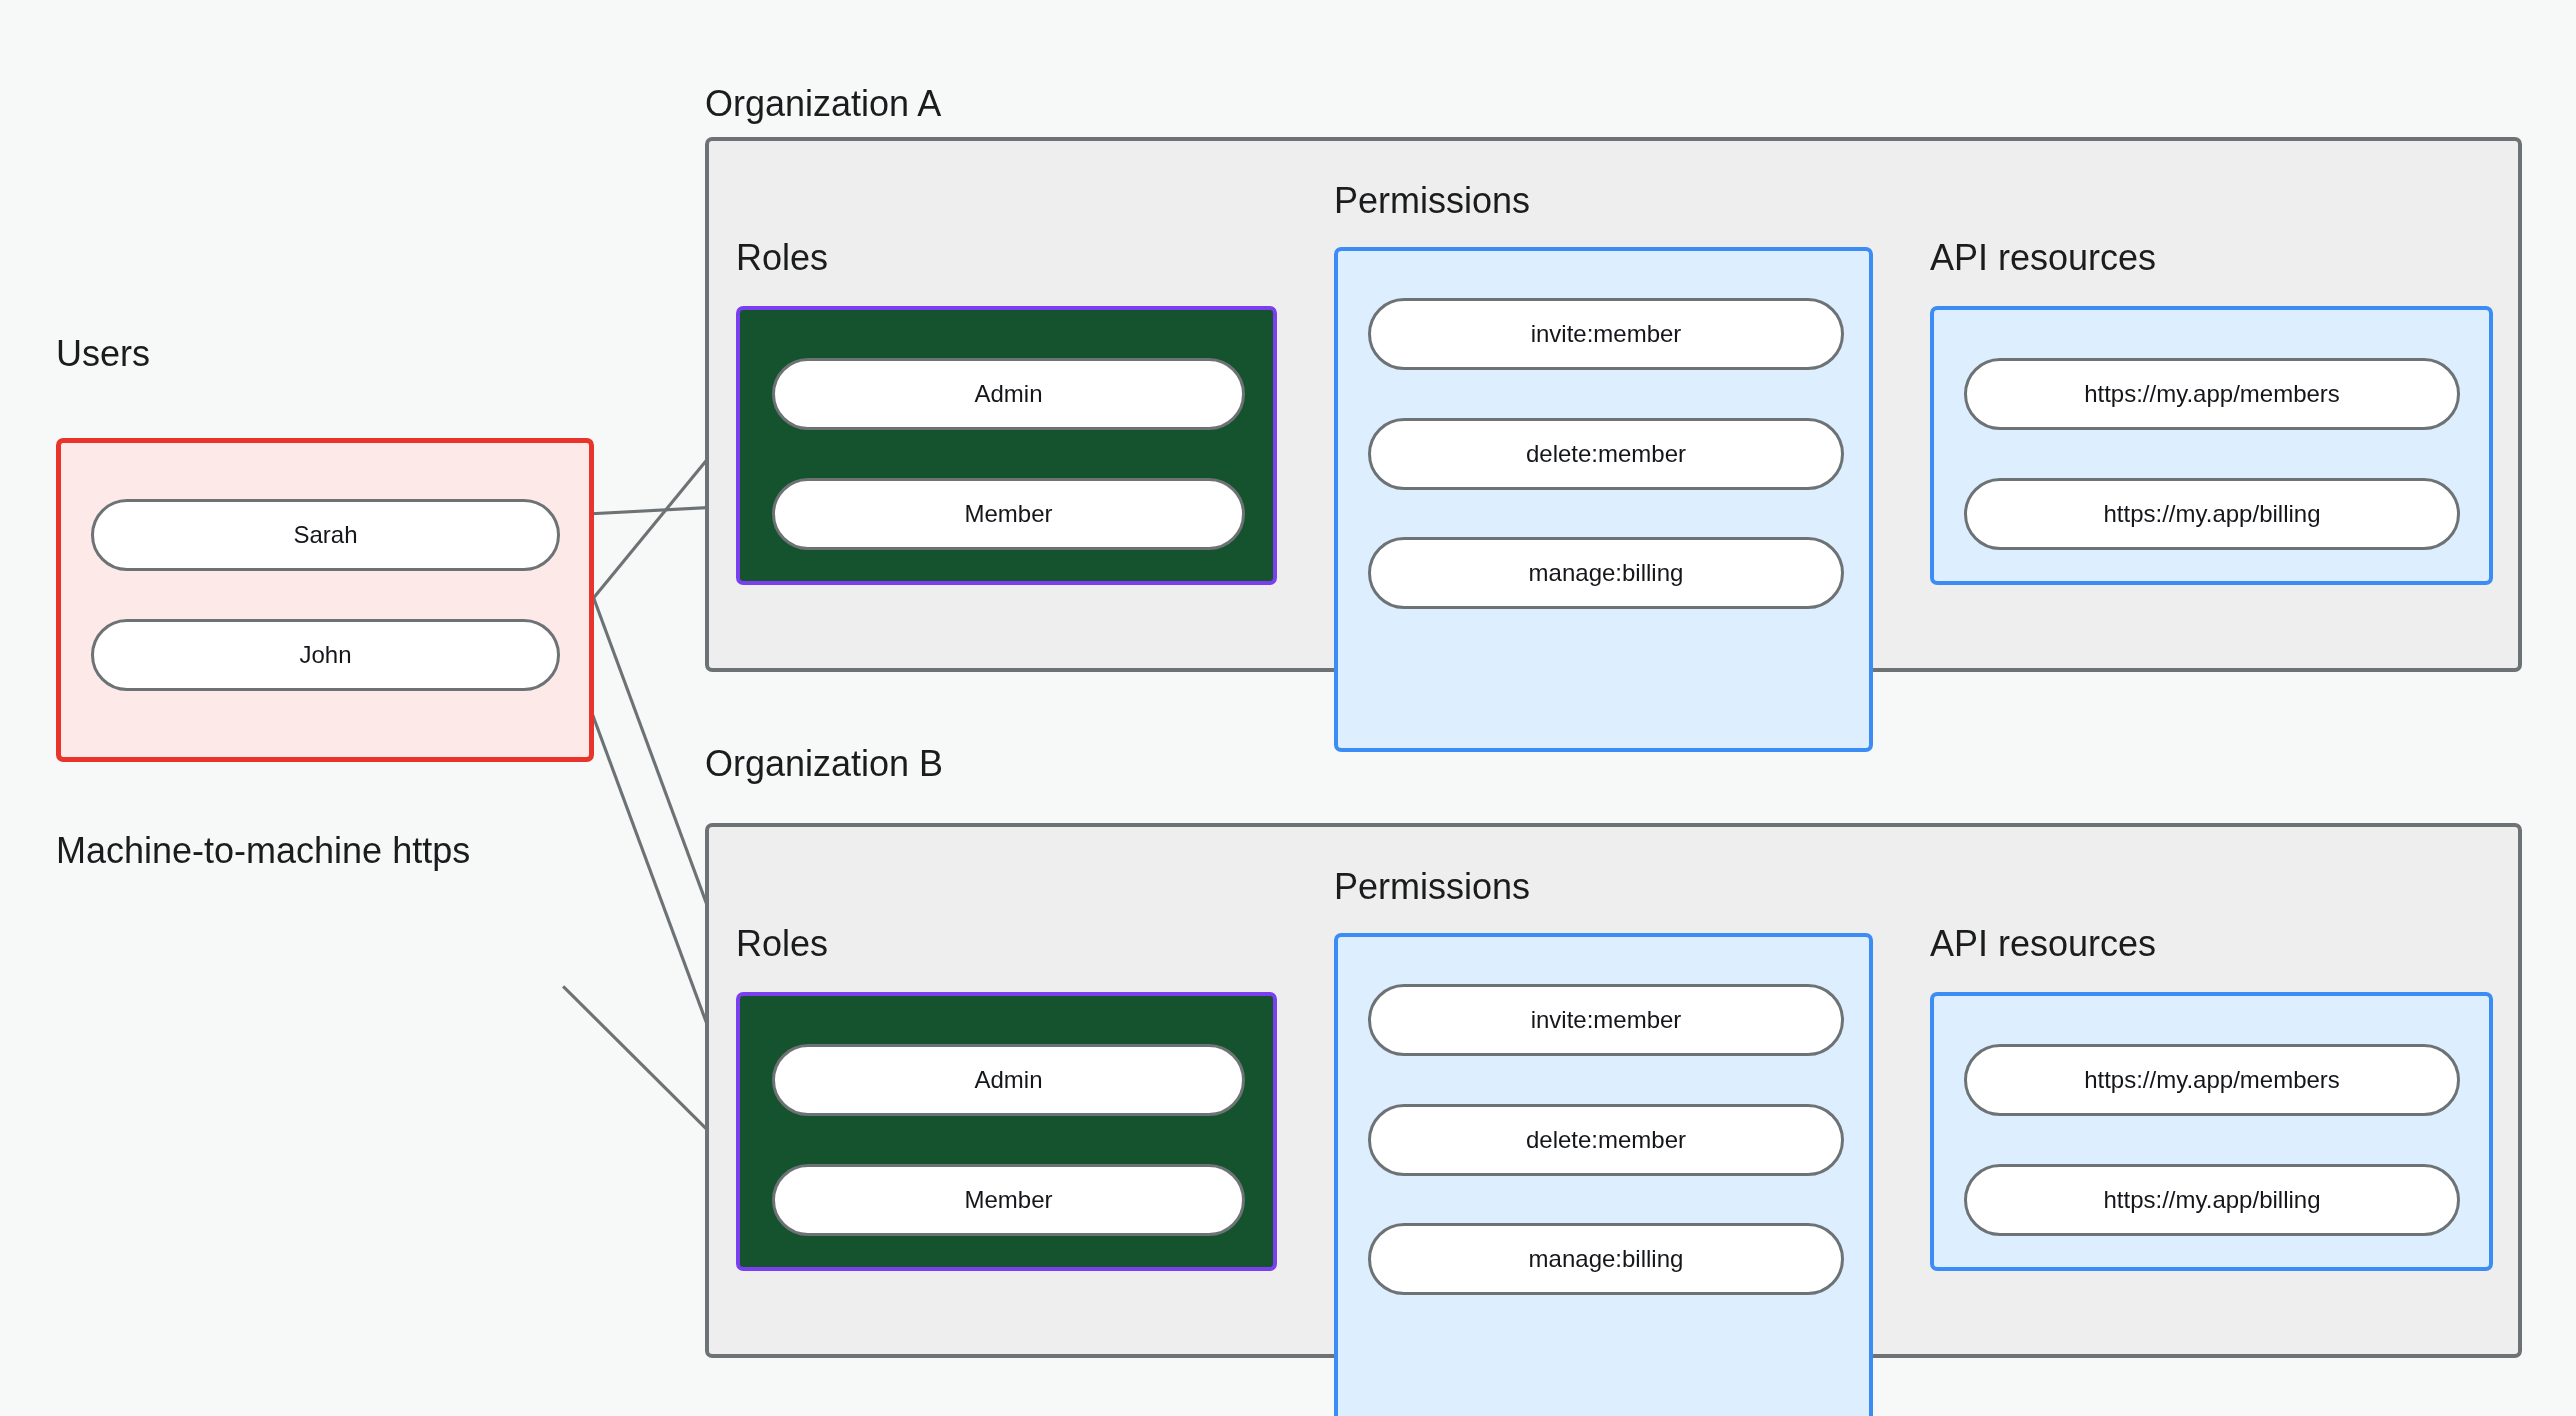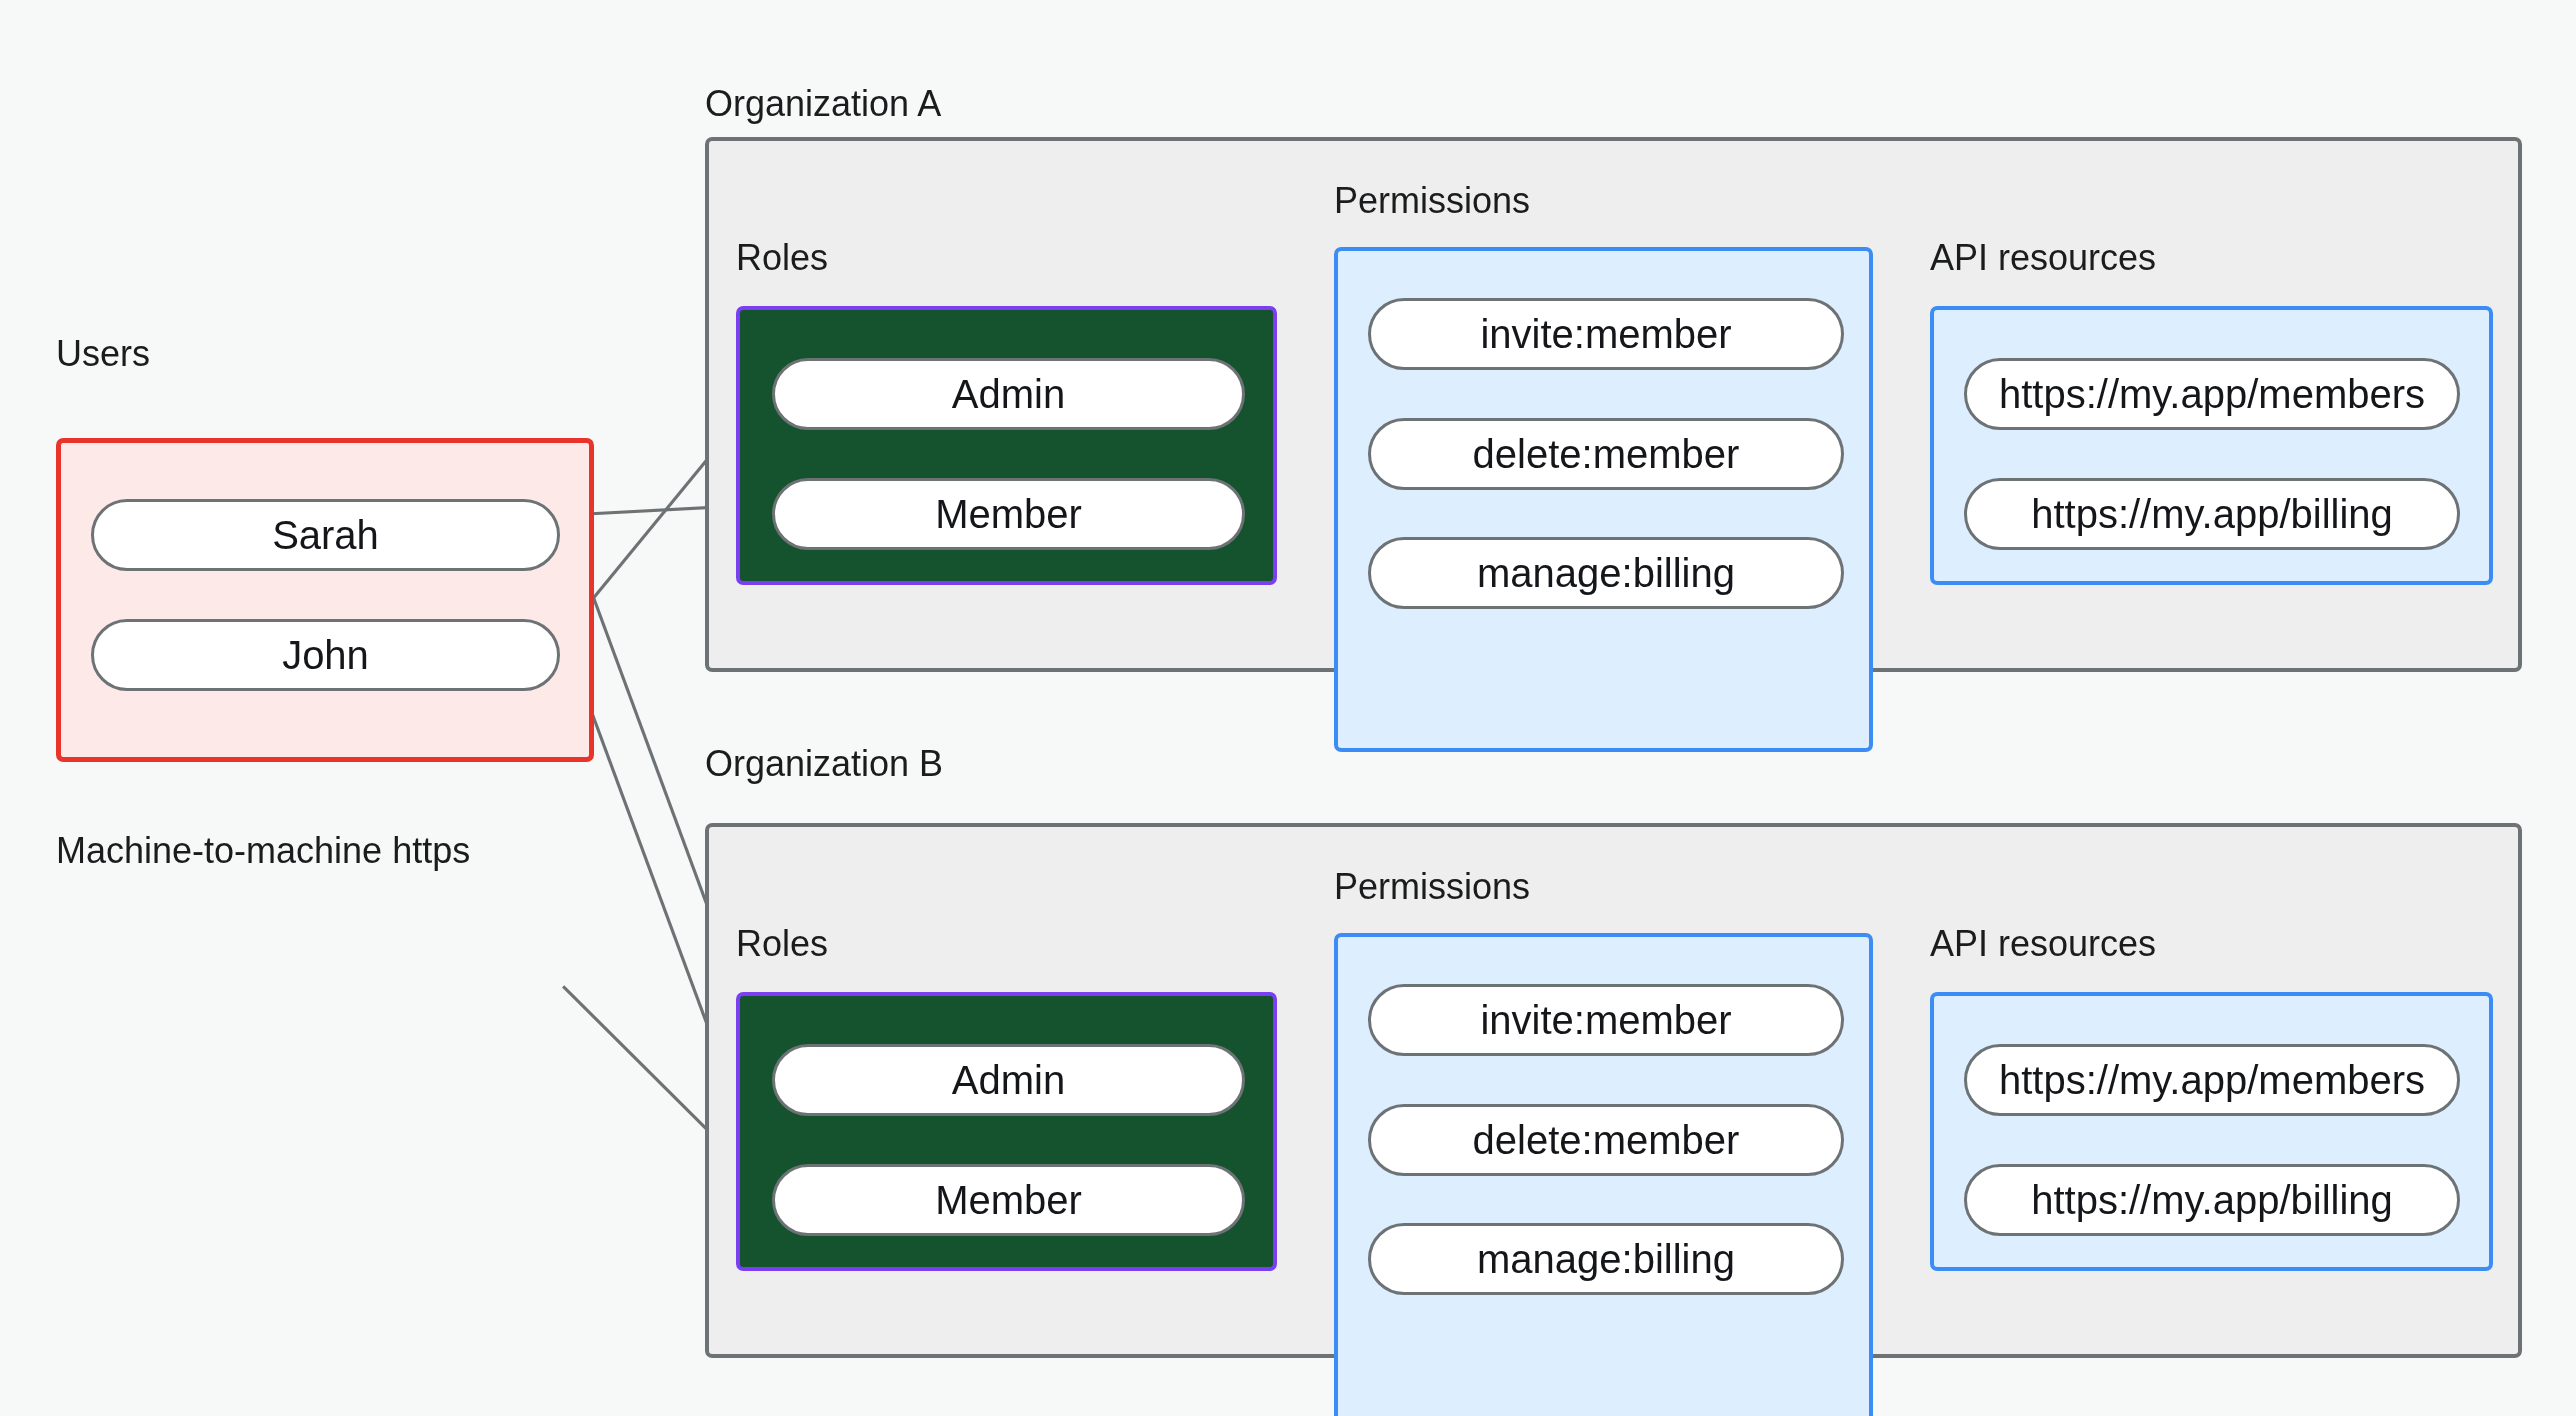--- a/index.html
+++ b/index.html
@@ -61,21 +61,21 @@
   
   .pill {
     position: absolute;
     box-sizing: border-box;
     background: #ffffff;
     border: 3.6px solid #6d7275;
     border-radius: 900px;
     display: flex;
     align-items: center;
     justify-content: center;
-    font-size: 40px;
+    font-size: 24px;
     color: #14161a;
     white-space: nowrap;
   }
   
   #edges {
     position: absolute;
     left: 0; top: 0;
     width: 2576px;
     height: 1416px;
     pointer-events: none;

